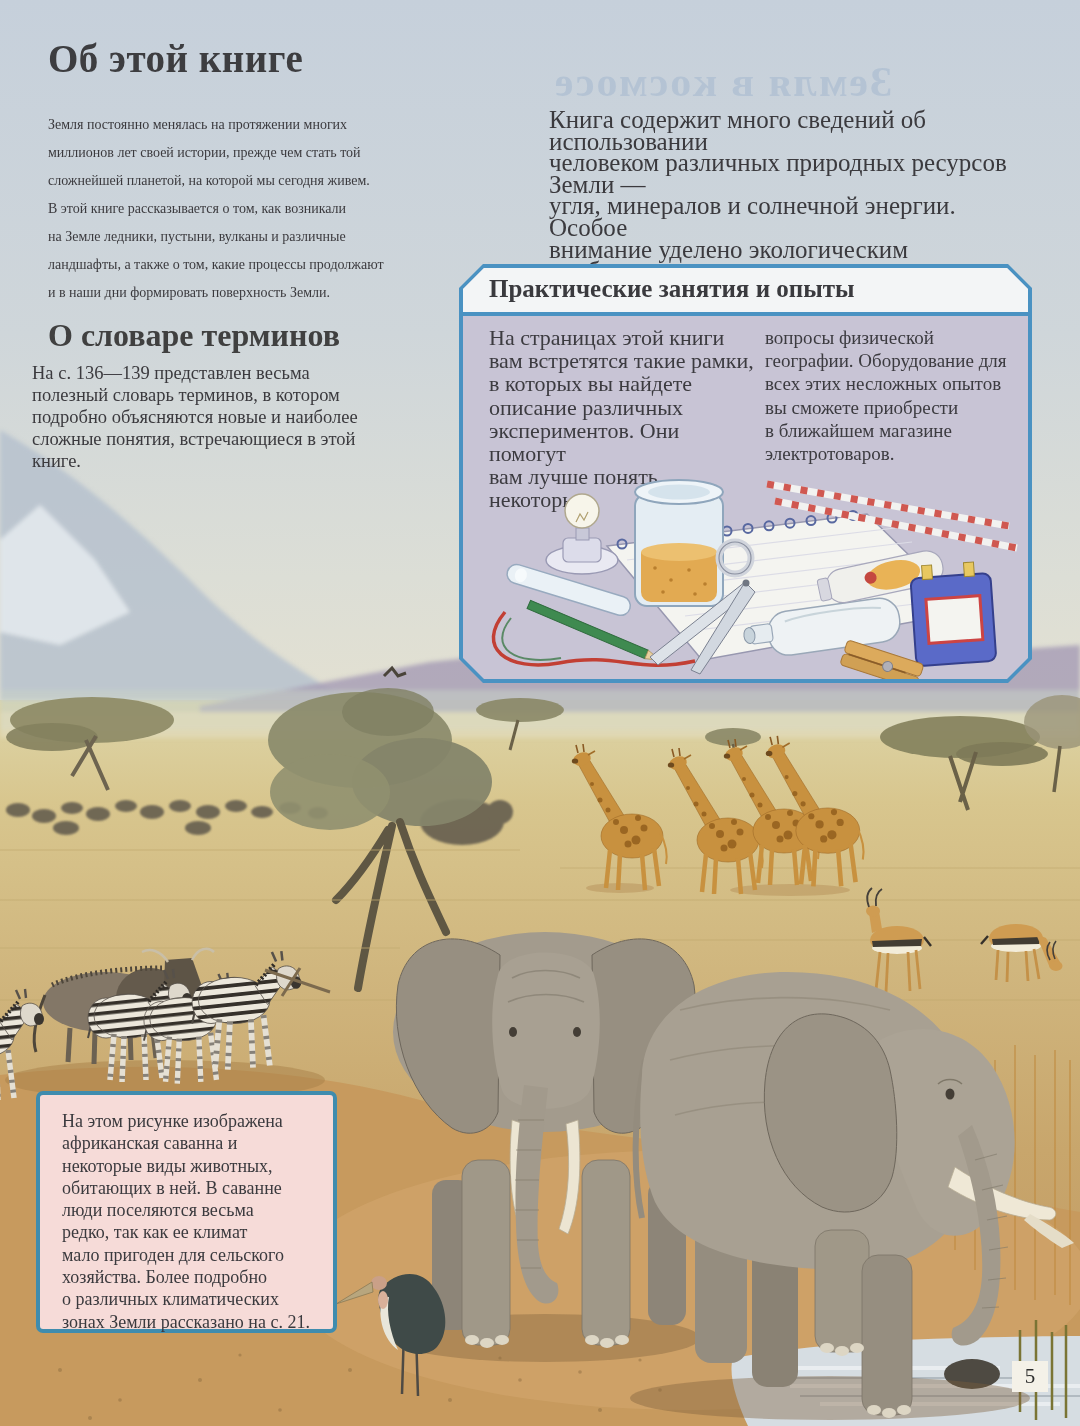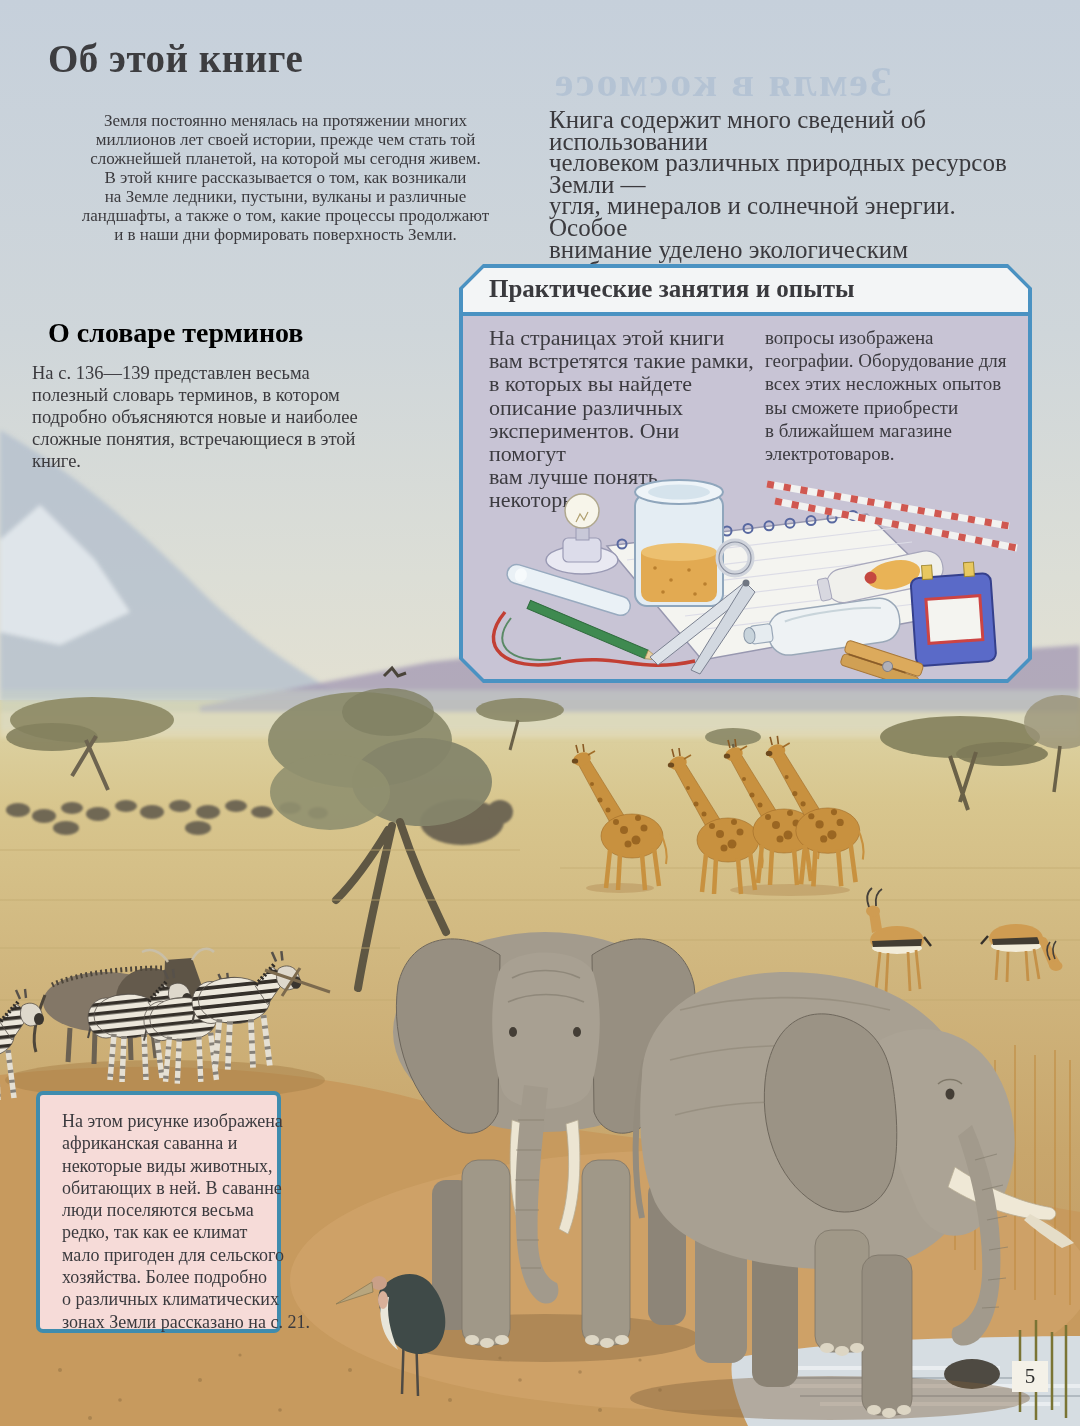--- a/index.html
+++ b/index.html
@@ -11,42 +11,42 @@
   .txt{white-space:pre-line;}
   .page-title{
     position:absolute;left:48px;top:36px;font-size:39px;font-weight:700;
     color:#3d3d40;letter-spacing:.5px;z-index:3;
   }
   .ghost{
     position:absolute;left:400px;top:58px;width:645px;text-align:center;
     font-size:42px;font-weight:700;color:#7d9cc2;opacity:.26;
     transform:scaleX(-1);z-index:2;letter-spacing:2px;
   }
-  .intro-left{position:absolute;left:48px;top:111px;width:475px;font-size:17px;line-height:19px;z-index:3;text-align:center;}
+  .intro-left{position:absolute;left:48px;top:111px;width:475px;font-size:14px;line-height:28px;z-index:3;}
   .intro-right{position:absolute;left:549px;top:109px;width:462px;font-size:25px;line-height:21.6px;z-index:3;}
-  .glossary-h{position:absolute;left:48px;top:317px;font-size:28px;font-weight:700;color:#000000;z-index:3;}
+  .glossary-h{position:absolute;left:48px;top:317px;font-size:32px;font-weight:700;color:#404040;z-index:3;}
   .glossary-b{position:absolute;left:32px;top:362px;width:420px;font-size:18.5px;line-height:22px;z-index:3;}
   .pbox{
     position:absolute;left:459px;top:264px;width:573px;height:419px;z-index:4;
     background:#4a92c2;
     clip-path:polygon(24px 0,calc(100% - 24px) 0,100% 24px,100% calc(100% - 24px),calc(100% - 24px) 100%,24px 100%,0 calc(100% - 24px),0 24px);
     filter:drop-shadow(7px 8px 0 rgba(112,118,128,.55));
   }
   .pbox-in{
     position:absolute;inset:4px;background:#c8c4d5;
     clip-path:polygon(21px 0,calc(100% - 21px) 0,100% 21px,100% calc(100% - 21px),calc(100% - 21px) 100%,21px 100%,0 calc(100% - 21px),0 21px);
   }
   .pbox-head{position:absolute;left:0;right:0;top:0;height:44px;background:#f3f5f6;}
   .pbox-head span{position:absolute;left:26px;top:7px;font-size:25px;font-weight:700;color:#3a3a3e;}
   .pbox-rule{position:absolute;left:0;right:0;top:44px;height:4px;background:#4a92c2;}
   .pbox-col-l{position:absolute;left:26px;top:58px;width:268px;font-size:22px;line-height:23.2px;color:#3c3b40;}
   .pbox-col-r{position:absolute;left:302px;top:58px;width:256px;font-size:19px;line-height:23.2px;color:#3c3b40;}
   .pbox-art{position:absolute;left:4px;top:196px;width:557px;height:215px;}
   .caption{
-    position:absolute;left:36px;top:1091px;width:245px;height:242px;z-index:4;
+    position:absolute;left:36px;top:1091px;width:301px;height:242px;z-index:4;
     background:#f6dbd8;border:4px solid #3f8cae;border-radius:7px;box-sizing:border-box;
   }
   .caption .txt{position:absolute;left:22px;top:15px;width:258px;font-size:18px;line-height:22.3px;color:#3b3a3e;}
   .folio{
     position:absolute;left:1012px;top:1361px;width:36px;height:31px;z-index:5;
     background:#f4f1e8;display:flex;align-items:center;justify-content:center;
     font-size:21px;color:#2d2d2d;
   }
 </style>
 </head>
@@ -387,21 +387,21 @@
       <div class="pbox-head">
         <span>Практические занятия и опыты</span>
       </div>
       <div class="pbox-rule"></div>
       <div class="pbox-col-l txt">На страницах этой книги
 вам встретятся такие рамки,
 в которых вы найдете
 описание различных
 экспериментов. Они помогут
 вам лучше понять некоторые</div>
-      <div class="pbox-col-r txt">вопросы изображена
+      <div class="pbox-col-r txt">вопросы физической
 географии. Оборудование для
 всех этих несложных опытов
 вы сможете приобрести
 в ближайшем магазине
 электротоваров.</div>
 
       <svg class="pbox-art" viewBox="0 0 557 215">
 
         <g>
           <polygon points="140,82 400,50 500,148 235,196" fill="#f4f4f0" stroke="#9898b0" stroke-width="1.5"></polygon>

